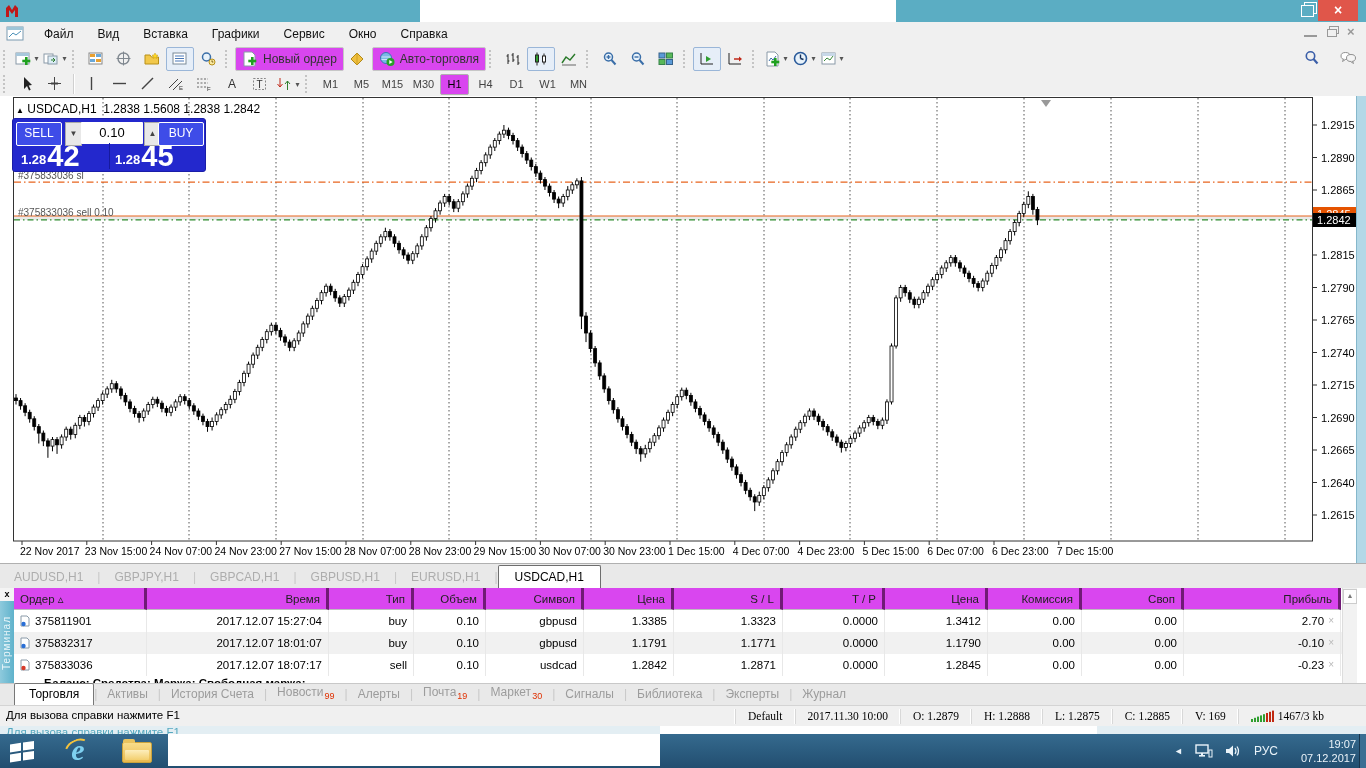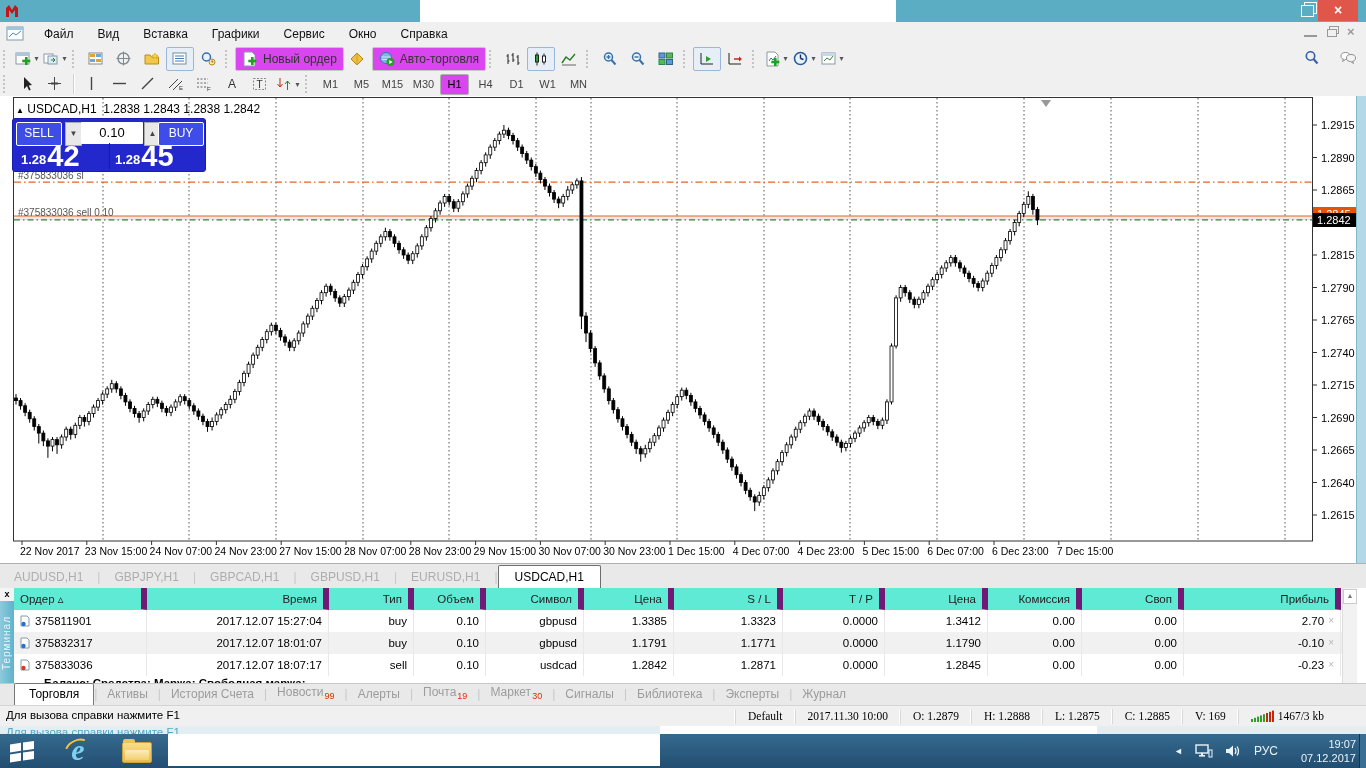--- a/index.html
+++ b/index.html
@@ -53,21 +53,21 @@
   .symtab.active{background:#fff;border:1px solid #6e6e6e;border-bottom:none;color:#000;padding:4px 16px 6px 16px;margin-bottom:-1px;border-radius:2px 2px 0 0;}
   .symsep{color:#c6c6c6;padding-bottom:5px;}
   
   .terminal{left:0;top:588px;width:1366px;height:117px;background:#fff;}
   .term-strip{position:absolute;left:0;top:0;width:14px;height:117px;background:linear-gradient(90deg,#8ecadd,#5fb2cb);}
   .term-x{position:absolute;left:0;top:0;width:14px;height:13px;background:#f4f4f4;color:#000;font-size:9px;font-weight:bold;text-align:center;line-height:13px;}
   .term-label{position:absolute;left:1px;top:28px;width:12px;color:#eaf6fa;font-size:10px;writing-mode:vertical-rl;transform:rotate(180deg);letter-spacing:1px;}
   .grid{position:absolute;left:14px;top:0;width:1328px;}
   .trow{display:flex;height:22px;line-height:22px;font-size:11.5px;color:#000;}
   .tcell{border-right:1px solid #e8e8e8;padding:0 6px;white-space:nowrap;overflow:hidden;box-sizing:border-box;}
-  .thead .tcell{background:#5eead4;border-right:6px solid #701a75;border-bottom:1px solid #bdbdbd;color:#222;}
+  .thead .tcell{background:#d946ef;border-right:3px solid #701a75;border-bottom:1px solid #bdbdbd;color:#222;}
   .num{text-align:right;}
   .rowico{display:inline-block;margin-right:5px;vertical-align:-2px;}
   .closex{float:right;color:#b8b8b8;font-size:10px;margin-left:4px;}
   .balrow{position:absolute;left:14px;top:89px;width:1328px;height:6px;overflow:hidden;font-size:11.5px;font-weight:bold;white-space:nowrap;padding-left:30px;box-sizing:border-box;}
   .tscroll{position:absolute;left:1342px;top:0;width:14px;height:117px;background:#f2f2f2;border-left:1px solid #ddd;}
   .tscroll .arr{display:block;width:12px;height:13px;margin:1px auto;background:#fdfdfd;border:1px solid #ccc;color:#777;font-size:7px;text-align:center;line-height:12px;}
   
   .bottabs{left:0;top:683px;width:1366px;height:22px;background:#e9e9e9;border-top:1px solid #c8c8c8;display:flex;align-items:flex-end;font-size:12px;color:#9c9c9c;padding-left:14px;box-sizing:border-box;}
   .btab{padding:3px 10px 4px 10px;white-space:nowrap;}
   .btab.active{background:#fff;border:1px solid #777;border-bottom:none;color:#000;margin-bottom:-1px;border-radius:2px 2px 0 0;padding:3px 14px 5px 14px;}
@@ -1001,21 +1001,21 @@
         <text x="927.1999999999999" y="459" font-size="10.5" fill="#000">6 Dec 07:00</text>
         <line x1="994" y1="445" x2="994" y2="449" stroke="#333"></line>
         <text x="992" y="459" font-size="10.5" fill="#000">6 Dec 23:00</text>
         <line x1="1058.8" y1="445" x2="1058.8" y2="449" stroke="#333"></line>
         <text x="1056.8" y="459" font-size="10.5" fill="#000">7 Dec 15:00</text>
         <polygon points="1041,4 1051,4 1046,11" fill="#999"></polygon>
       </svg>
     <div class="abs ohlc-info">
       <span style="font-size:8px;">▲</span>
       <b>USDCAD,H1</b>&nbsp;
-      <span>1.2838 1.2843 1.2838 1.2842</span>
+      <span>1.2838 1.5608 1.2838 1.2842</span>
     </div>
     
     <div class="abs oneclick">
       <div class="oc-btn" style="left:3px;">SELL</div>
       <div class="oc-spin" style="left:52px;">▼</div>
       <div class="oc-vol">0.10</div>
       <div class="oc-spin" style="left:131px;">▲</div>
       <div class="oc-btn" style="left:145px;">BUY</div>
       <div class="oc-big" style="left:8px;">
         <span class="sm">1.28</span>

